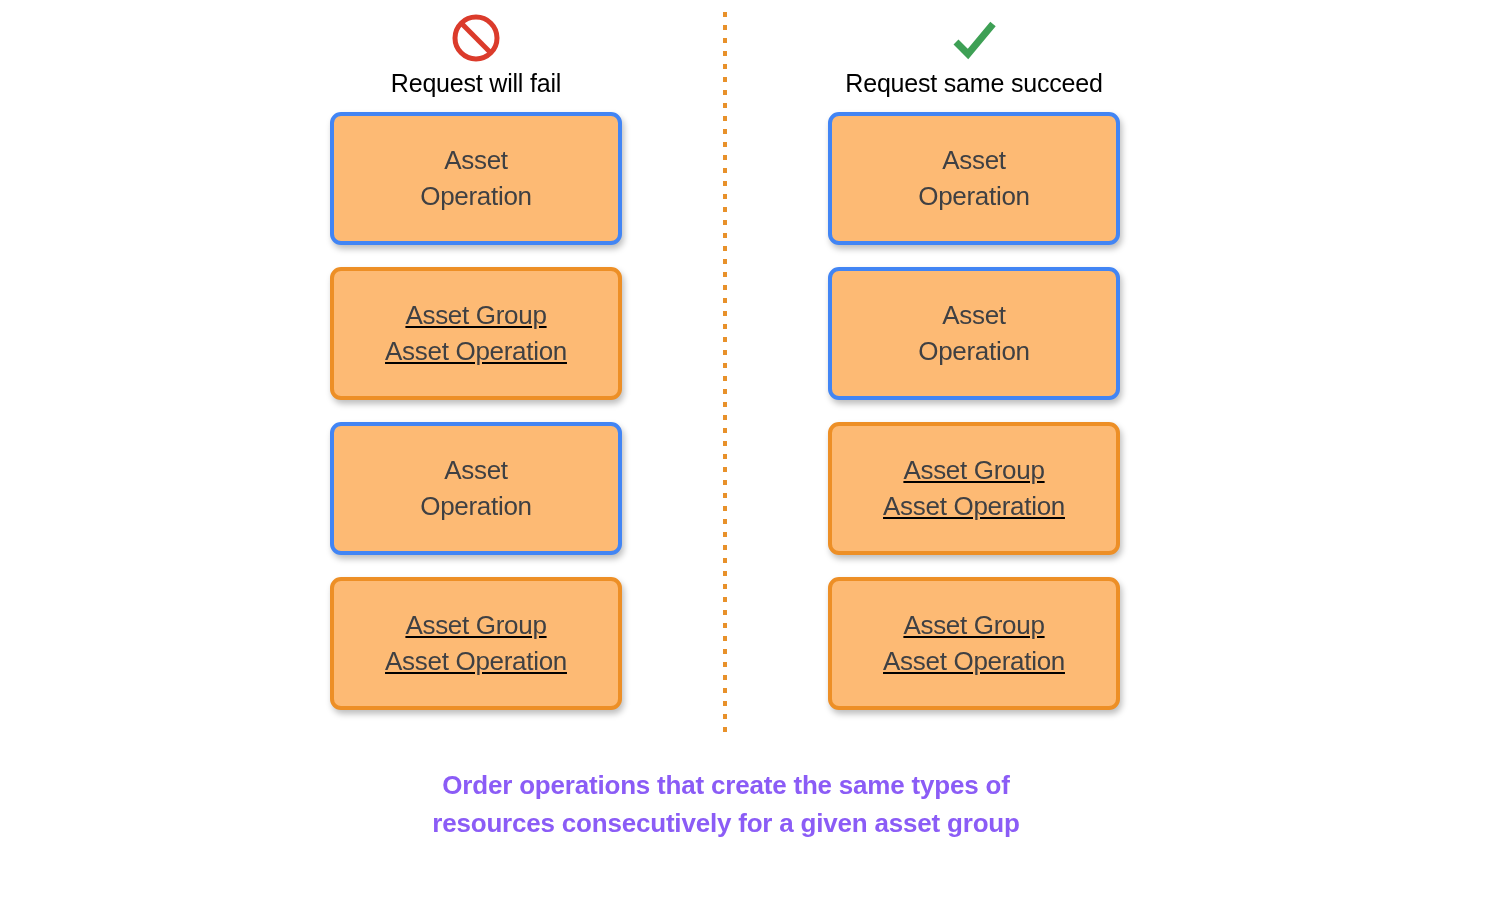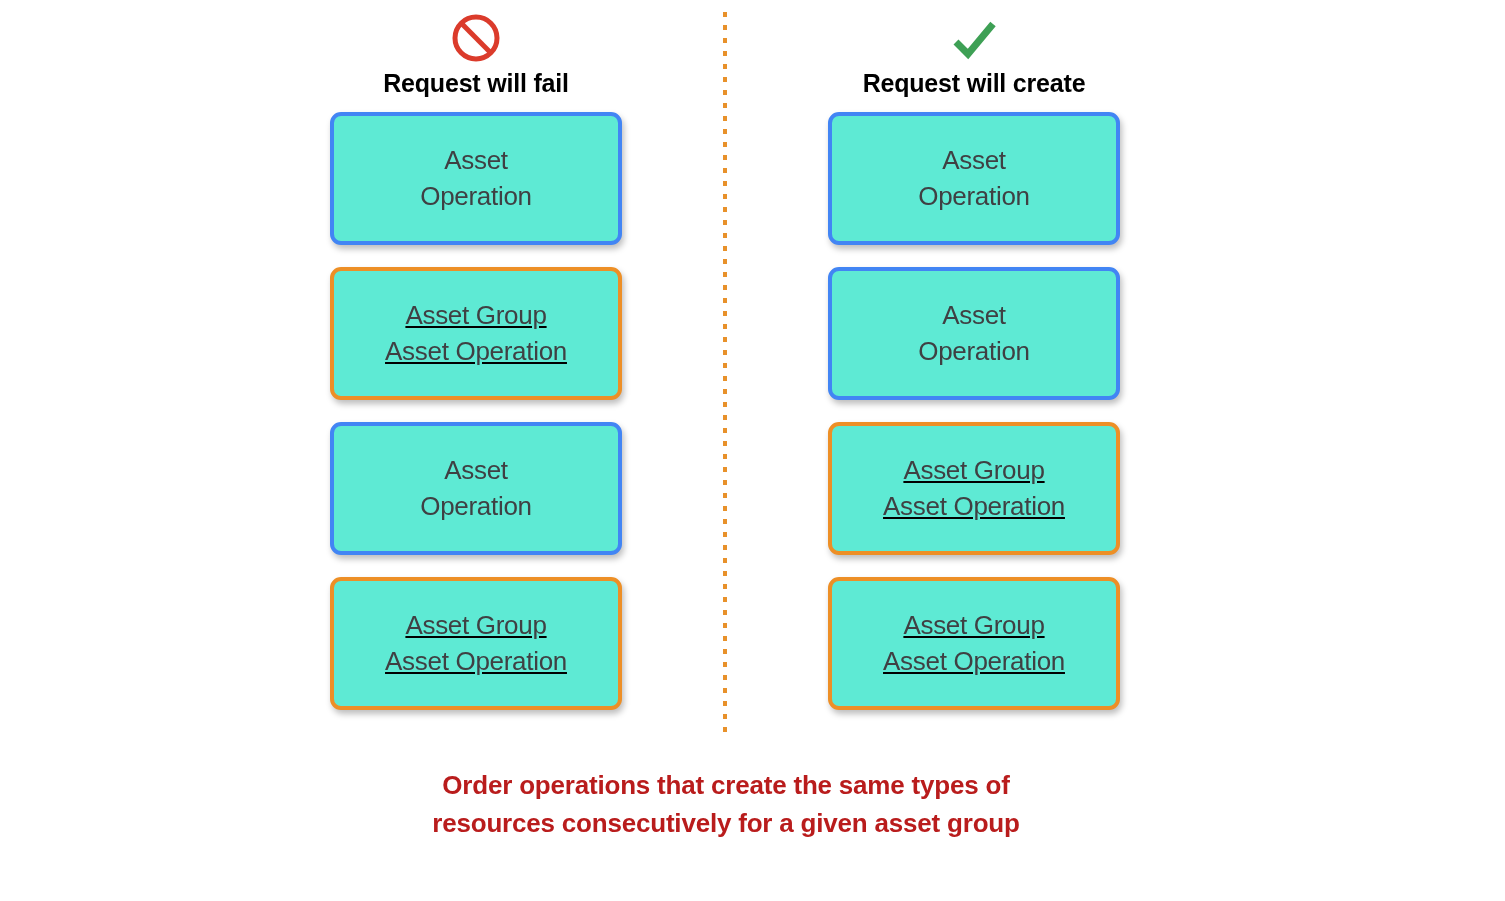--- a/index.html
+++ b/index.html
@@ -56,21 +56,21 @@
   .status-icon {
     display: block;
     margin: 0 auto 4px auto;
     height: 56px;
     width: 56px;
   }
   .status-icon svg { display: block; }
 
   .col-title {
     font-size: 25px;
-    font-weight: bold;
+    font-weight: normal;
     color: #000000;
     letter-spacing: -0.2px;
     line-height: 1.1;
     white-space: nowrap;
   }
 
   
   .box-stack {
     position: absolute;
     top: 112px;
@@ -78,21 +78,21 @@
     width: 292px;
   }
 
   .node-box {
     box-sizing: border-box;
     width: 292px;
     height: 133px;
     margin-bottom: 22px;
     border-radius: 11px;
     border: 4px solid #4285f4;
-    background: #5eead4;
+    background: #fdba74;
     box-shadow: 2px 4px 6px rgba(0,0,0,0.26);
     display: flex;
     align-items: center;
     justify-content: center;
     text-align: center;
   }
   .node-box.orange { border-color: #ed8f26; text-decoration: underline; }
 
   .node-label {
     font-size: 26px;
@@ -105,21 +105,21 @@
 
   
   .caption {
     position: absolute;
     top: 766px;
     left: 226px;
     width: 1000px;
     text-align: center;
     font-size: 26px;
     font-weight: bold;
-    color: #b91c1c;
+    color: #8b5cf6;
     line-height: 1.48;
     letter-spacing: -0.2px;
     white-space: pre-line;
   }
 </style>
 </head>
 <body>
 
 <div class="canvas">
 
@@ -156,21 +156,21 @@
     </div>
   </div>
 
   <div class="column right">
     <div class="col-header">
       <span class="status-icon">
         <svg width="56" height="56" viewBox="0 0 56 56">
           <polyline points="10,32 22,44 47,14" fill="none" stroke="#3ea055" stroke-width="7" stroke-linecap="butt" stroke-linejoin="miter"></polyline>
         </svg>
       </span>
-      <div class="col-title">Request will create</div>
+      <div class="col-title">Request same succeed</div>
     </div>
 
     <div class="box-stack">
       <div class="node-box">
         <span class="node-label">Asset
 Operation</span>
       </div>
       <div class="node-box">
         <span class="node-label">Asset
 Operation</span>

